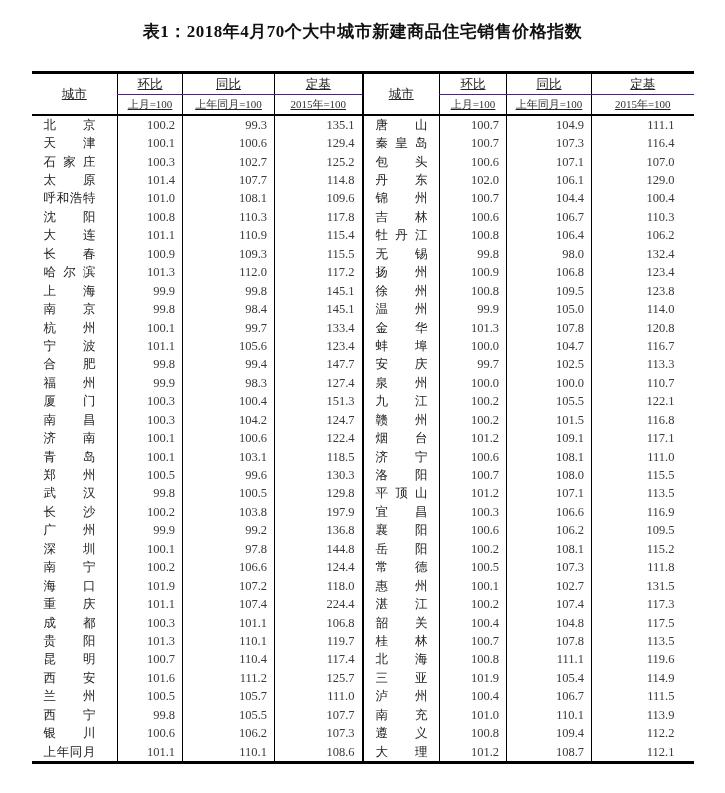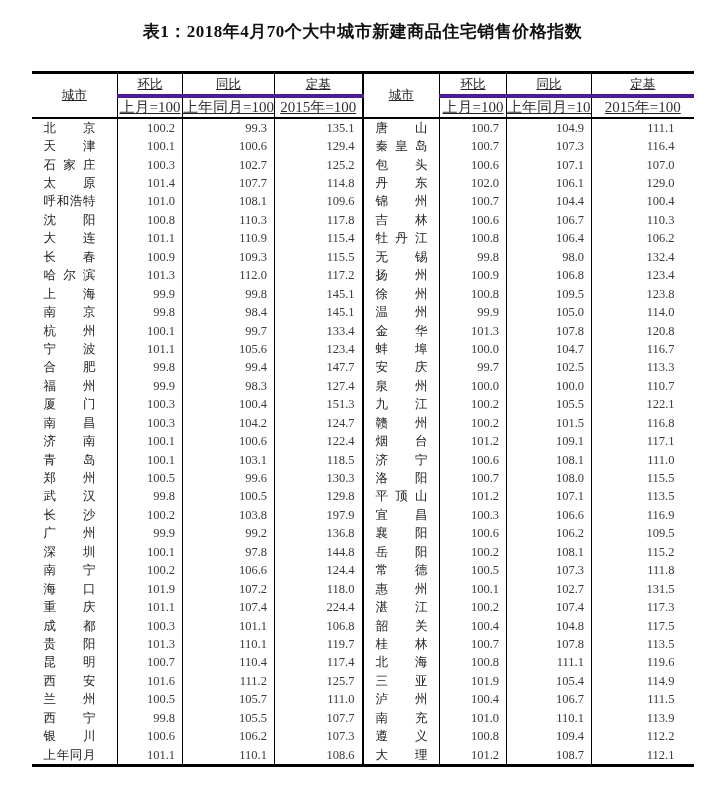--- a/index.html
+++ b/index.html
@@ -39,23 +39,23 @@
     font-weight: normal;
     overflow: hidden;
     white-space: nowrap;
   }
   thead th {
     text-align: center;
     vertical-align: middle;
     color: #222;
   }
   tr.hrow1 th { height: 20px; font-size: 12.5px; }
-  tr.hrow2 th { height: 19px; font-size: 15px; color: #333; }
+  tr.hrow2 th { height: 19px; font-size: 11px; color: #333; }
   thead { border-bottom: 2px solid #000; text-decoration: underline; }
-  .bb1 { border-bottom: 4px solid #4c1d95; }
+  .bb1 { border-bottom: 1px solid #4c1d95; }
   .vl  { border-left: 1px solid #000; }
   .vl2 { border-left: 2px solid #000; }
   tbody td {
     height: 18.45px;
     font-size: 12.5px;
     vertical-align: middle;
   }
   td.num {
     text-align: right;
     padding-right: 7px;

